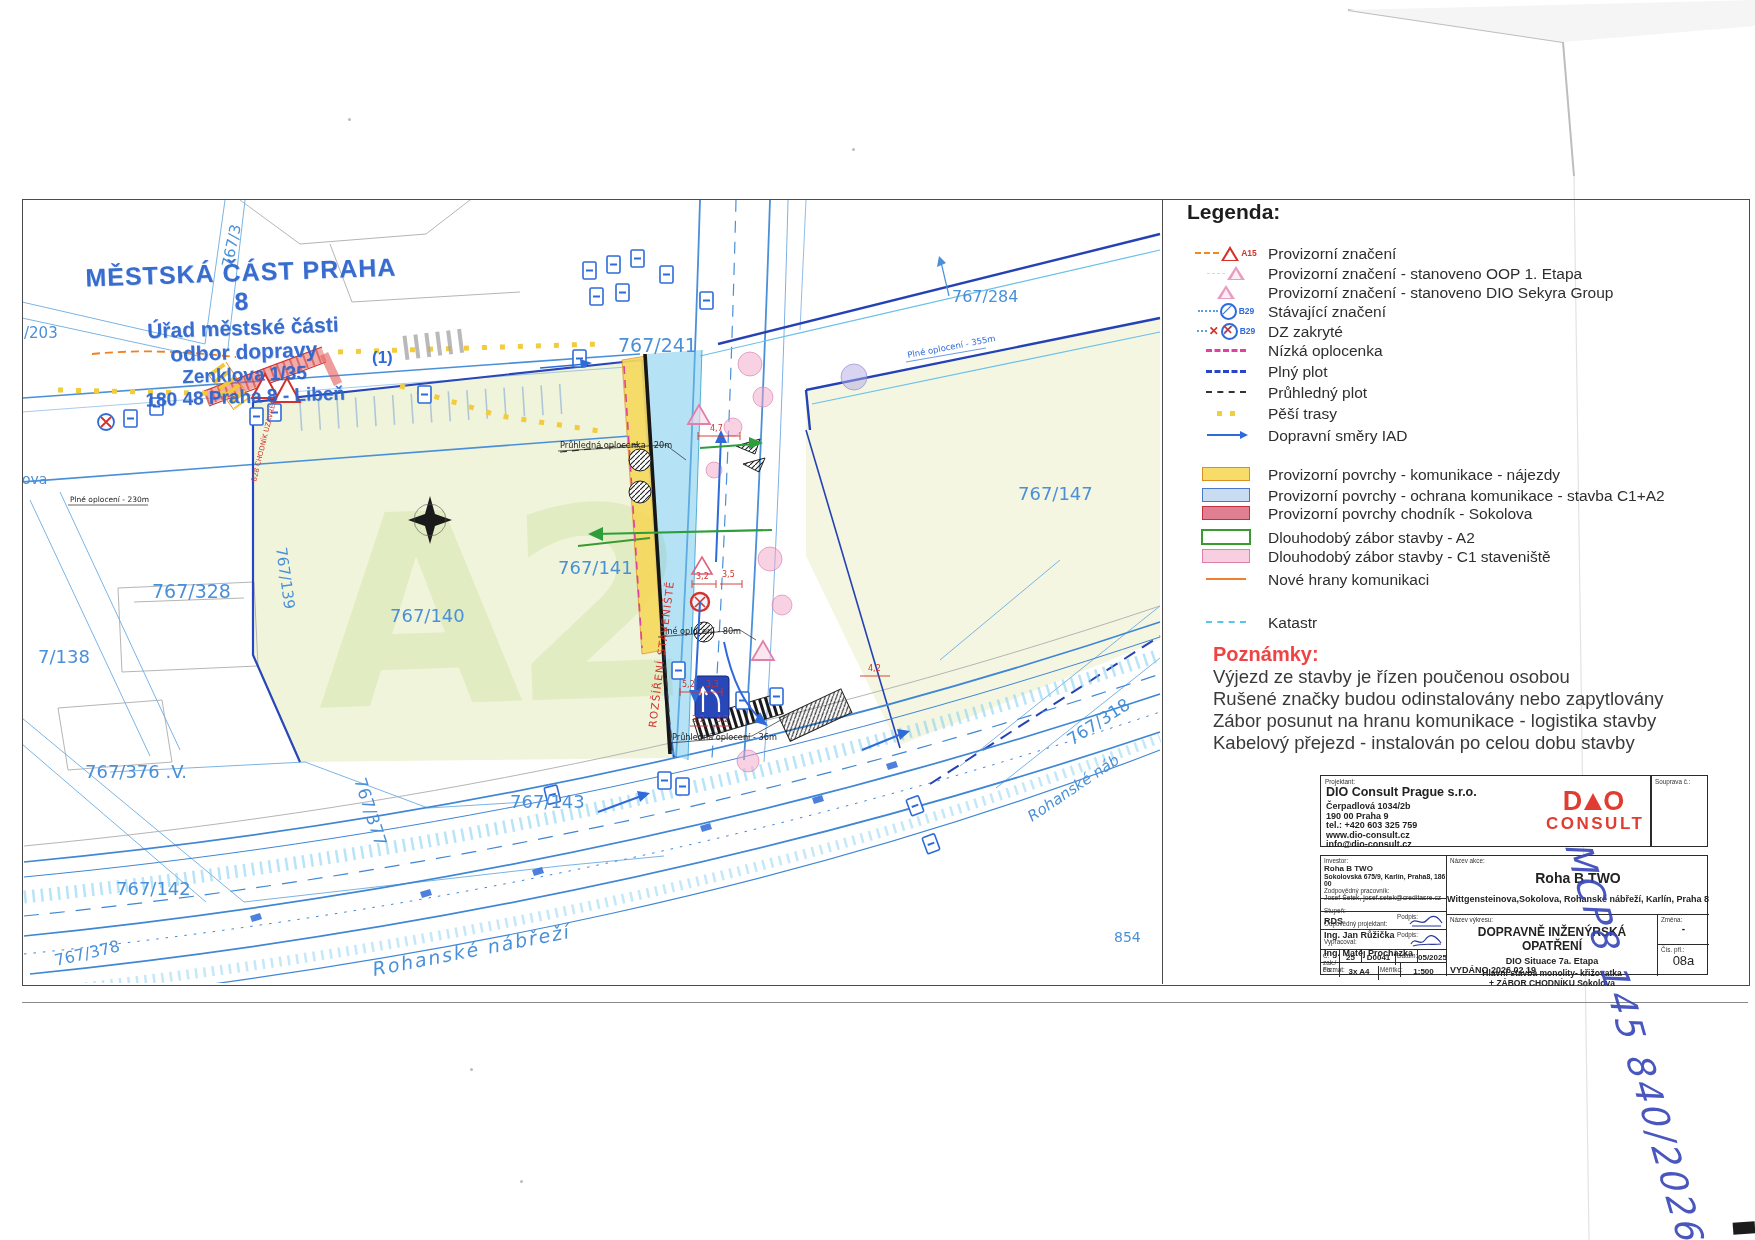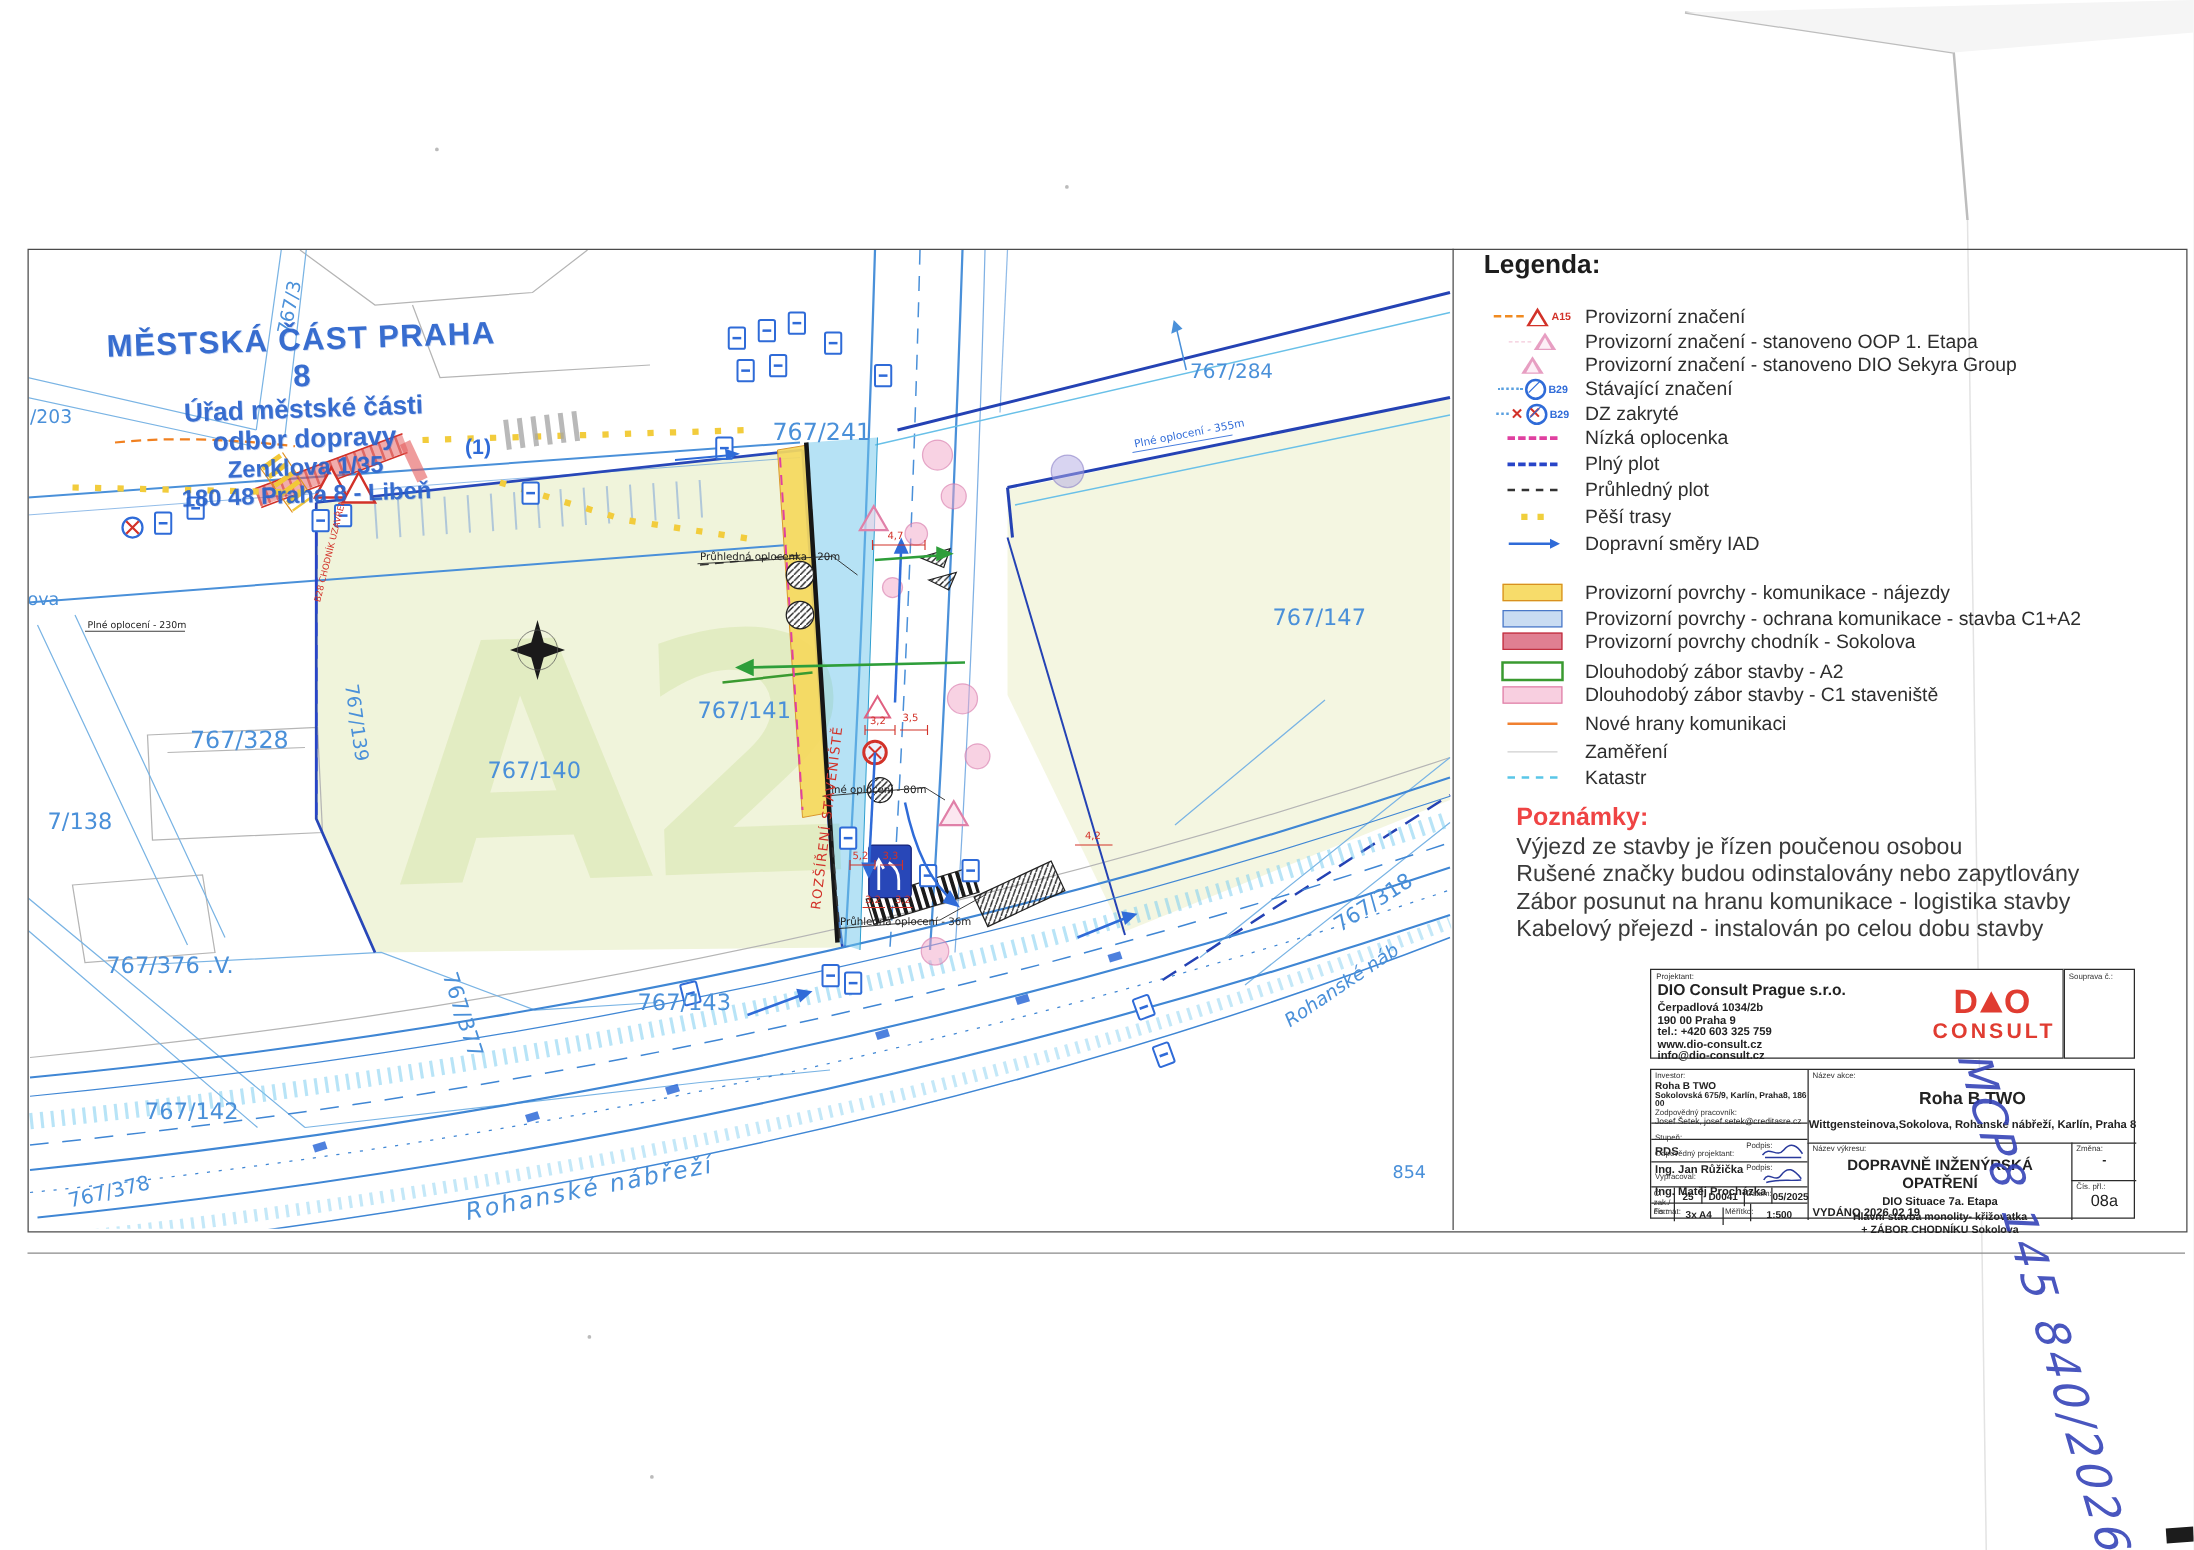--- a/index.html
+++ b/index.html
@@ -473,26 +473,20 @@
         <span class="sw" style="background:#f8cfe0;border-color:#e080a8"></span>
       </span>
     <span class="lg-txt">Dlouhodobý zábor stavby - C1 staveniště</span>
   </div>
   <div class="lg-row" style="top:569px">
     <span class="ico">
         <span class="seg" style="border-top:2px solid #f08030;width:40px"></span>
       </span>
     <span class="lg-txt">Nové hrany komunikaci</span>
   </div>
-  <div class="lg-row" style="top:591px">
-    <span class="ico">
-        <span class="seg" style="border-top:1.5px solid #cfcfcf;width:40px"></span>
-      </span>
-    <span class="lg-txt">Zaměření</span>
-  </div>
   <div class="lg-row" style="top:612px">
     <span class="ico">
         <span class="seg" style="border-top:2px dashed #59c6e8;width:40px"></span>
       </span>
     <span class="lg-txt">Katastr</span>
   </div>
 
   <div class="nt-title">Poznámky:</div>
   <div class="nt-line" style="top:666px">Výjezd ze stavby je řízen poučenou osobou</div>
   <div class="nt-line" style="top:688px">Rušené značky budou odinstalovány nebo zapytlovány</div>

